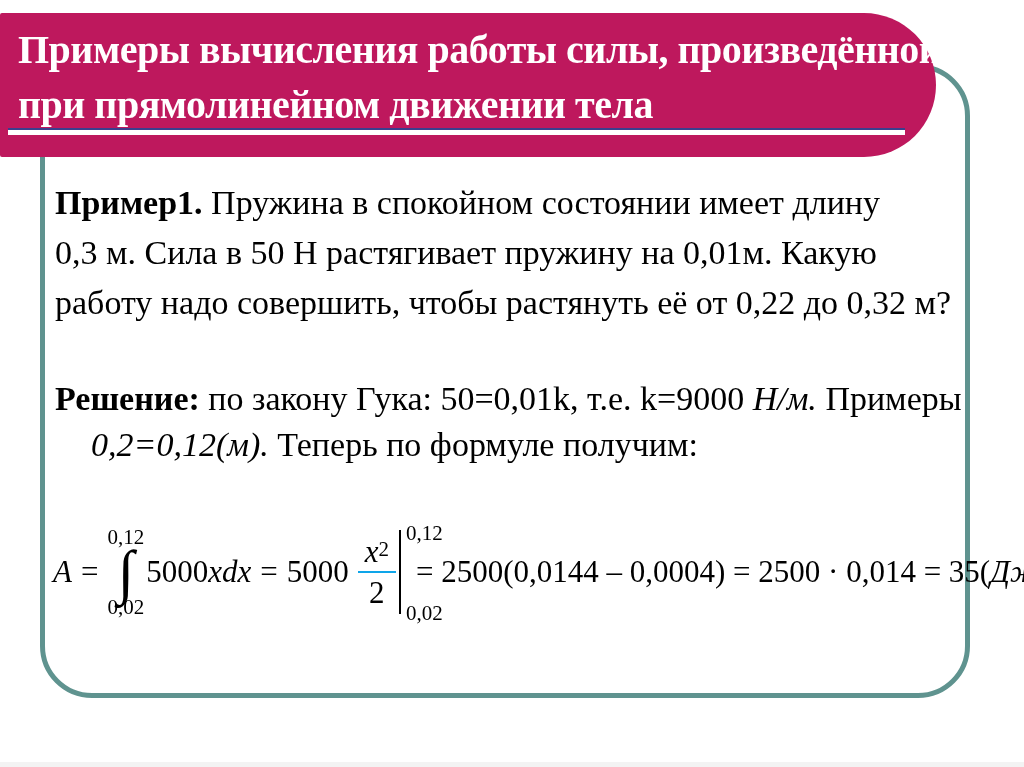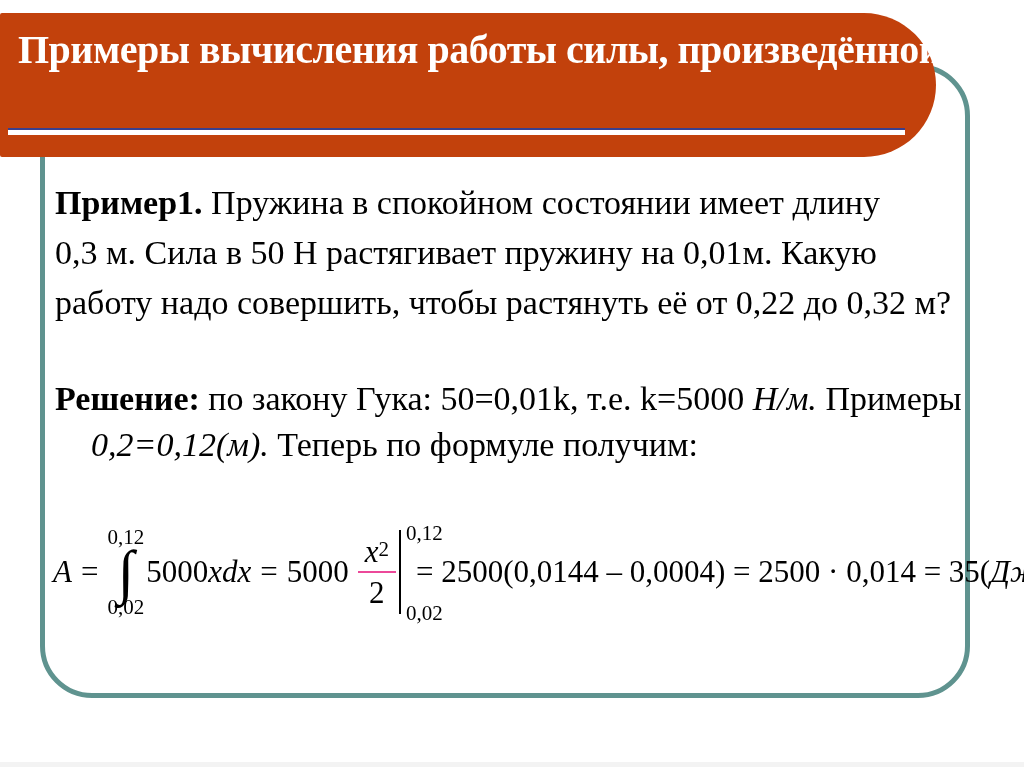--- a/index.html
+++ b/index.html
@@ -20,21 +20,21 @@
     background:#ffffff;
     border:5px solid #5f938f;
     border-radius:52px;
     z-index:1;
   }
 
   
   .banner{
     position:absolute;left:0;top:13px;
     width:936px;height:144px;
-    background:#c2410c;
+    background:#be185d;
     border-radius:2px 72px 72px 2px;
     z-index:2;
   }
   .banner-title{
     padding:9px 0 0 18px;
     color:#ffffff;
     font-weight:bold;
     font-size:40px;
     line-height:55px;
     letter-spacing:-0.5px;
@@ -61,53 +61,54 @@
     font-size:31px;color:#000;z-index:3;white-space:nowrap;
   }
   .f-var{font-style:italic;margin-right:9px;}
   .f-eq{margin-right:9px;}
   .integral{display:inline-flex;flex-direction:column;align-items:center;margin-right:2px;}
   .int-limit{font-size:21px;line-height:20px;}
   .int-sym{font-size:60px;line-height:50px;}
   .integrand .dx{margin-left:0;}
   .eq-mid{margin:0 9px;}
   .frac{display:inline-flex;flex-direction:column;align-items:center;margin-left:9px;line-height:1;}
-  .frac .num{padding:0 7px 4px 7px;border-bottom:2px solid #ec4899;}
+  .frac .num{padding:0 7px 4px 7px;border-bottom:2px solid #0ea5e9;}
   .frac .den{padding-top:4px;}
   .frac sup{font-size:21px;vertical-align:6px;line-height:0;}
   .evalbar{position:relative;align-self:center;height:84px;width:42px;border-left:2px solid #000;margin-left:3px;}
   .evalbar .bar-up{position:absolute;top:-7px;left:5px;font-size:21px;line-height:20px;}
   .evalbar .bar-lo{position:absolute;bottom:-9px;left:5px;font-size:21px;line-height:20px;}
   .f-tail{margin-left:15px;}
 
   .bottom-strip{position:absolute;left:0;bottom:0;width:1024px;height:5px;background:#f3f3f3;z-index:4;}
 </style>
 </head>
 <body>
 
 <div class="page">
 
   <div class="content-frame"></div>
 
   <div class="banner">
     <div class="banner-title">
       <span class="title-line">Примеры вычисления работы силы, произведённой</span>
+      <span class="title-line">при прямолинейном движении тела</span>
     </div>
   </div>
   <div class="rule-navy"></div>
   <div class="rule-white"></div>
 
   <div class="para para1">
     <span class="pline"><span class="b">Пример1.</span><span> Пружина в спокойном состоянии имеет длину</span></span>
     <span class="pline">0,3 м. Сила в 50 Н растягивает пружину на 0,01м. Какую</span>
     <span class="pline">работу надо совершить, чтобы растянуть её от 0,22 до 0,32 м?</span>
   </div>
 
   <div class="para para2">
-    <span class="pline"><span class="b">Решение:</span><span> по закону Гука: 50=0,01k, т.е. k=5000 </span><span class="i">Н/м.</span><span> Примеры</span></span>
+    <span class="pline"><span class="b">Решение:</span><span> по закону Гука: 50=0,01k, т.е. k=9000 </span><span class="i">Н/м.</span><span> Примеры</span></span>
     <span class="pline indent-b"><span class="i">0,2=0,12(м).</span><span> Теперь по формуле получим:</span></span>
   </div>
 
   <div class="formula">
     <span class="f-var">A</span>
     <span class="f-eq">=</span>
     <span class="integral">
       <span class="int-limit">0,12</span>
       <span class="int-sym">∫</span>
       <span class="int-limit">0,02</span>

